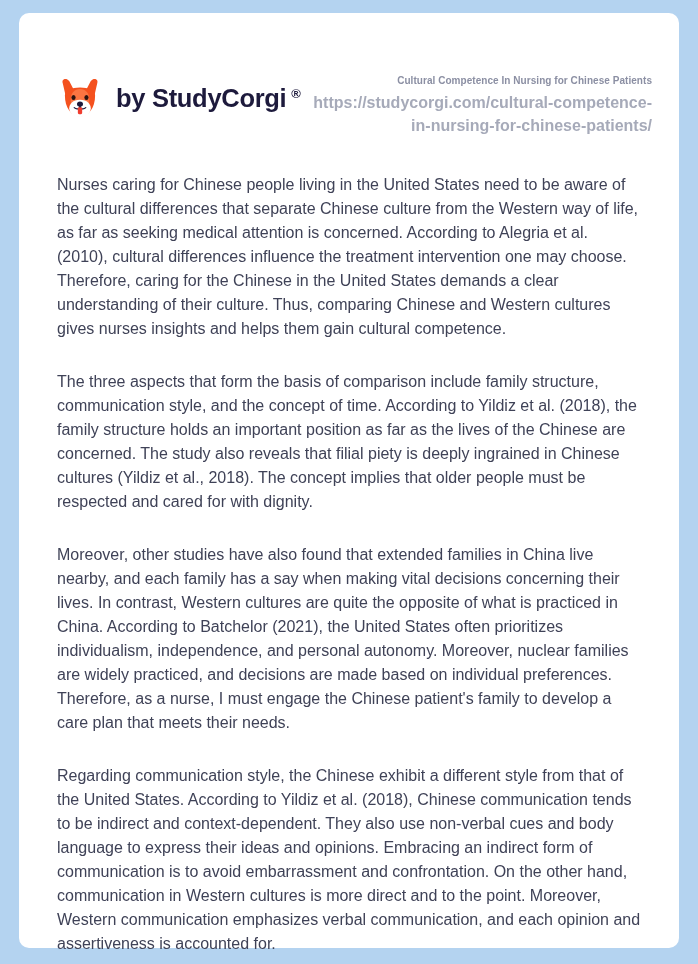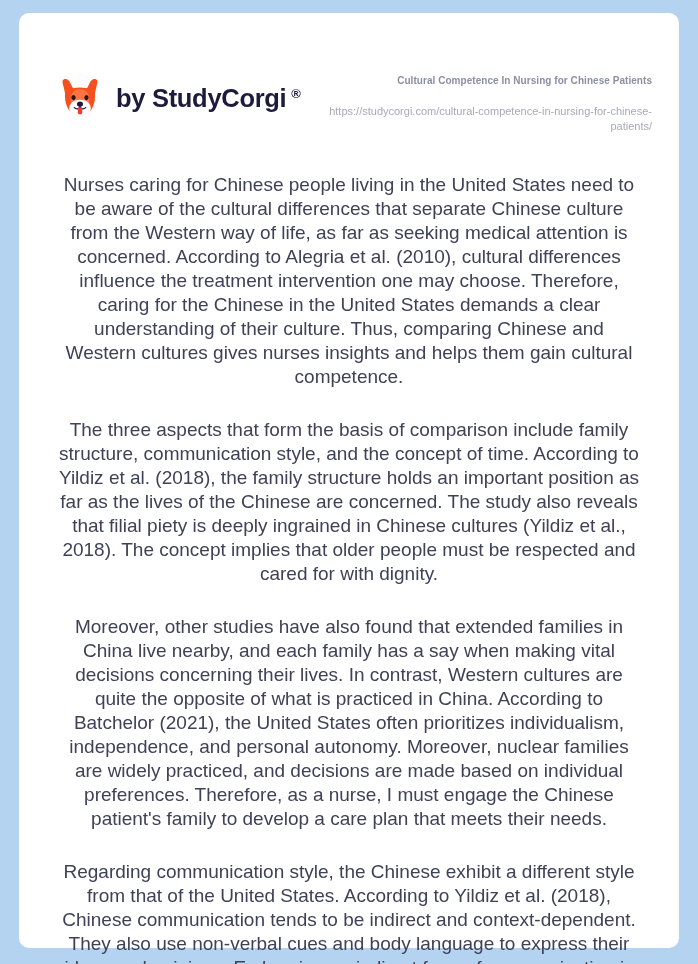--- a/index.html
+++ b/index.html
@@ -85,43 +85,43 @@
 
   .header-title {
     font-size: 10px;
     font-weight: bold;
     color: #8b8fa3;
     line-height: 1.45;
     letter-spacing: 0.05px;
   }
 
   .header-url {
-    font-size: 11px;
-    font-weight: normal;
+    font-size: 16px;
+    font-weight: bold;
     color: #a6aab9;
     line-height: 1.45;
-    margin-top: 15px;
+    margin-top: 2px;
     word-break: break-word;
   }
 
   
   .doc-body {
     position: absolute;
     left: 0;
     top: 160px;
     width: 100%;
     padding: 0 38px 0 38px;
   }
 
   .doc-paragraph {
-    font-size: 19px;
+    font-size: 16px;
     line-height: 24px;
     color: #3f4257;
     margin: 0 0 29px 0;
-    text-align: center;
+    text-align: left;
   }
   .doc-paragraph:last-child { margin-bottom: 14px; }
 </style>
 </head>
 <body>
 
 <div class="page-card">
 
   <div class="doc-header">
 

